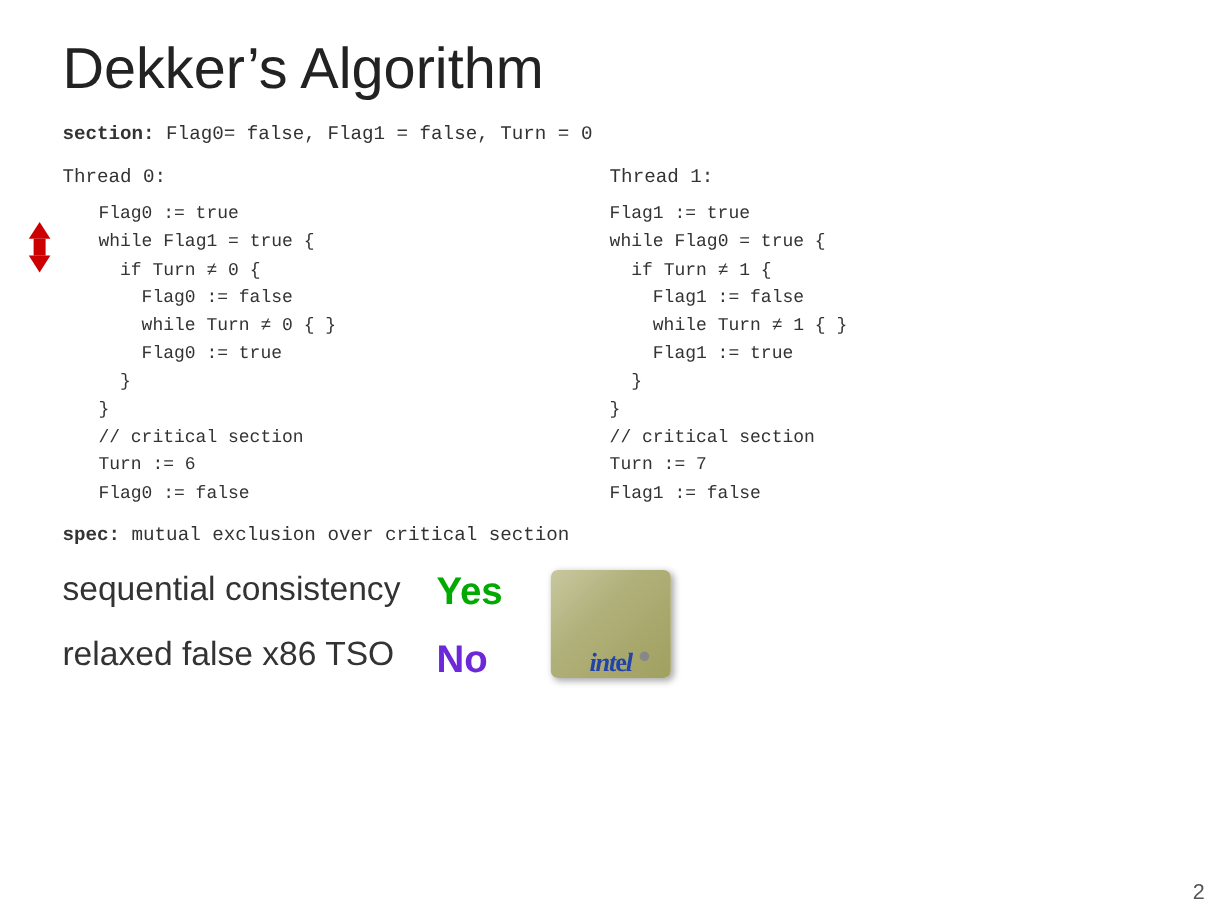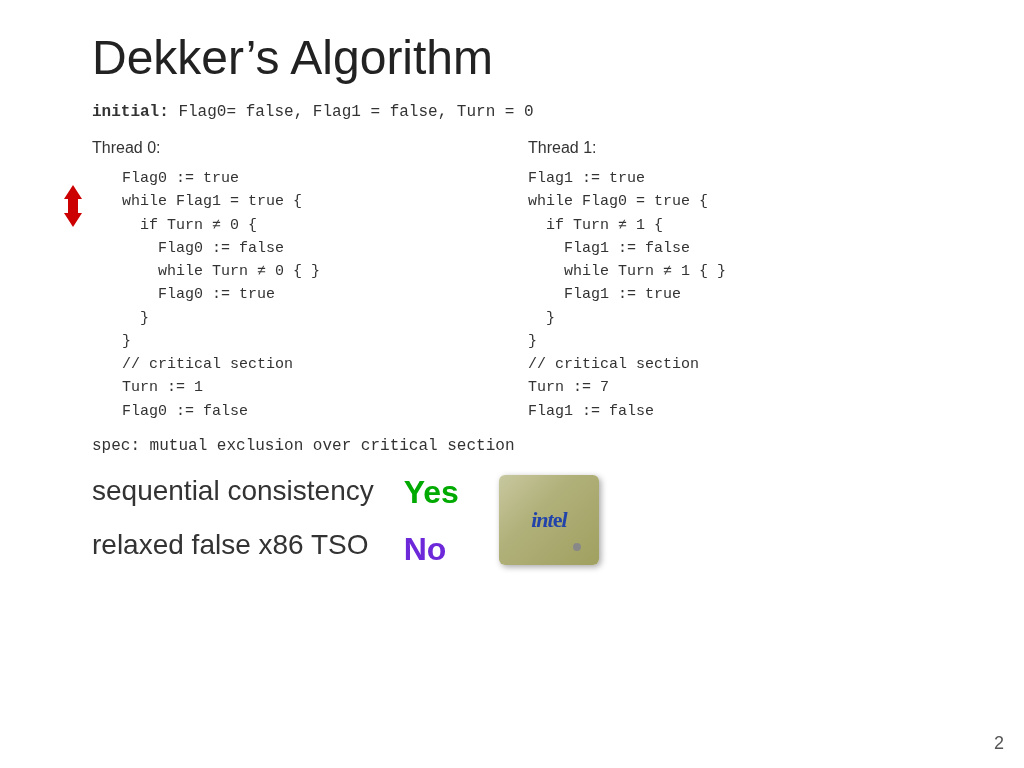--- a/index.html
+++ b/index.html
@@ -8,21 +8,21 @@
       height: 768px;
       background: #fff;
       font-family: Arial, sans-serif;
       position: relative;
       overflow: hidden;
     }
 
     .slide {
       width: 1024px;
       height: 768px;
-      padding: 30px 60px 20px 92px;
+      padding: 30px 60px 20px 52px;
       position: relative;
     }
 
     .title {
       font-size: 48px;
       font-weight: normal;
       color: #222;
       margin-bottom: 18px;
     }
 
@@ -42,21 +42,21 @@
       gap: 0;
       margin-bottom: 10px;
       position: relative;
     }
 
     .thread {
       flex: 1;
     }
 
     .thread-label {
-      font-family: Liberation Sans, sans-serif;
+      font-family: Liberation Mono, monospace;
       font-size: 16px;
       color: #333;
       margin-bottom: 10px;
     }
 
     .code-block {
       font-family: 'Courier New', monospace;
       font-size: 15px;
       color: #333;
       line-height: 1.55;
@@ -100,21 +100,21 @@
 
     .spec-line {
       font-family: 'Courier New', monospace;
       font-size: 16px;
       color: #333;
       margin-top: 14px;
       margin-bottom: 20px;
     }
 
     .spec-line strong {
-      font-weight: normal;
+      font-weight: bold;
     }
 
     .results-area {
       display: flex;
       align-items: flex-start;
       gap: 0;
       margin-top: 10px;
     }
 
     .results-labels {
@@ -163,21 +163,21 @@
 
     .cpu-body {
       width: 100px;
       height: 90px;
       background: linear-gradient(135deg, #c8c8a0 0%, #b0b07a 40%, #a0a060 100%);
       border-radius: 6px;
       position: absolute;
       top: 10px;
       left: 10px;
       display: flex;
-      align-items: center;
+      align-items: flex-end;
       justify-content: center;
       box-shadow: 2px 2px 6px rgba(0,0,0,0.35);
     }
 
     .cpu-label {
       font-family: 'Times New Roman', serif;
       font-style: italic;
       font-size: 22px;
       color: #2244aa;
       font-weight: bold;
@@ -203,21 +203,21 @@
     }
   </style>
 </head>
 <body>
 
 <div class="slide">
 
   <h1 class="title">Dekker’s Algorithm</h1>
 
   <div class="initial-line">
-    <strong>initial:</strong><span> Flag0= false, Flag1 = false, Turn = 0</span>
+    <strong>section:</strong><span> Flag0= false, Flag1 = false, Turn = 0</span>
   </div>
 
   <div class="threads-container">
 
     <div class="thread">
       <div class="thread-label">Thread 0:</div>
       <div class="code-block" style="position:relative; padding-left: 30px;">
 
         <div class="arrow-indicator">
           <div class="arrow-up"></div>
@@ -226,21 +226,21 @@
         </div>
         <div>Flag0 := true</div>
         <div><span class="kw">while</span> Flag1 = true {</div>
         <div>&nbsp;&nbsp;<span class="kw">if</span> Turn ≠ 0 {</div>
         <div>&nbsp;&nbsp;&nbsp;&nbsp;Flag0 := false</div>
         <div>&nbsp;&nbsp;&nbsp;&nbsp;<span class="kw">while</span> Turn ≠ 0 { }</div>
         <div>&nbsp;&nbsp;&nbsp;&nbsp;Flag0 := true</div>
         <div>&nbsp;&nbsp;}</div>
         <div>}</div>
         <div>// critical section</div>
-        <div>Turn := 1</div>
+        <div>Turn := 6</div>
         <div>Flag0 := false</div>
       </div>
     </div>
 
     <div class="thread">
       <div class="thread-label">Thread 1:</div>
       <div class="code-block">
         <div>Flag1 := true</div>
         <div><span class="kw">while</span> Flag0 = true {</div>
         <div>&nbsp;&nbsp;<span class="kw">if</span> Turn ≠ 1 {</div>

